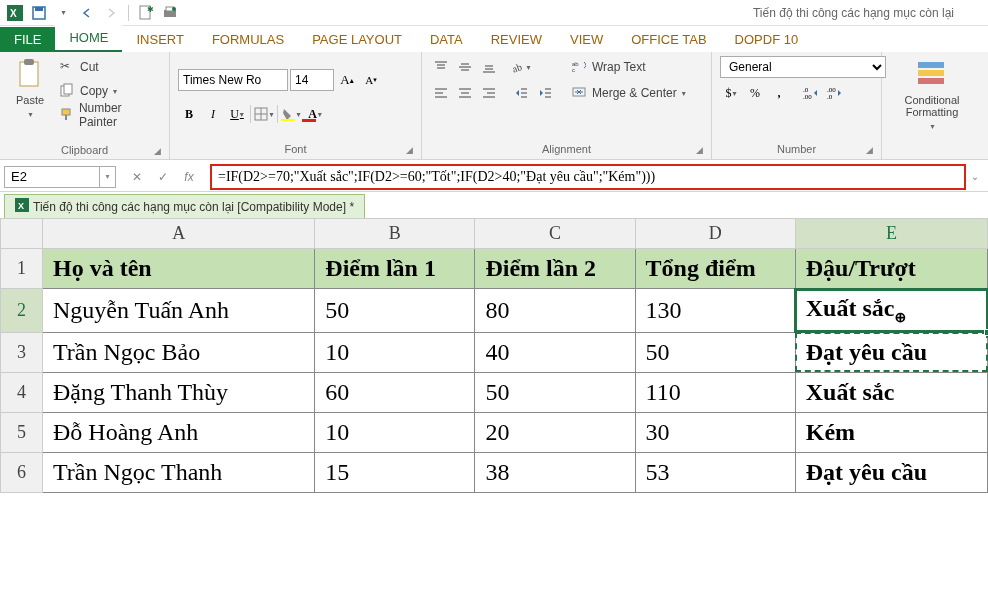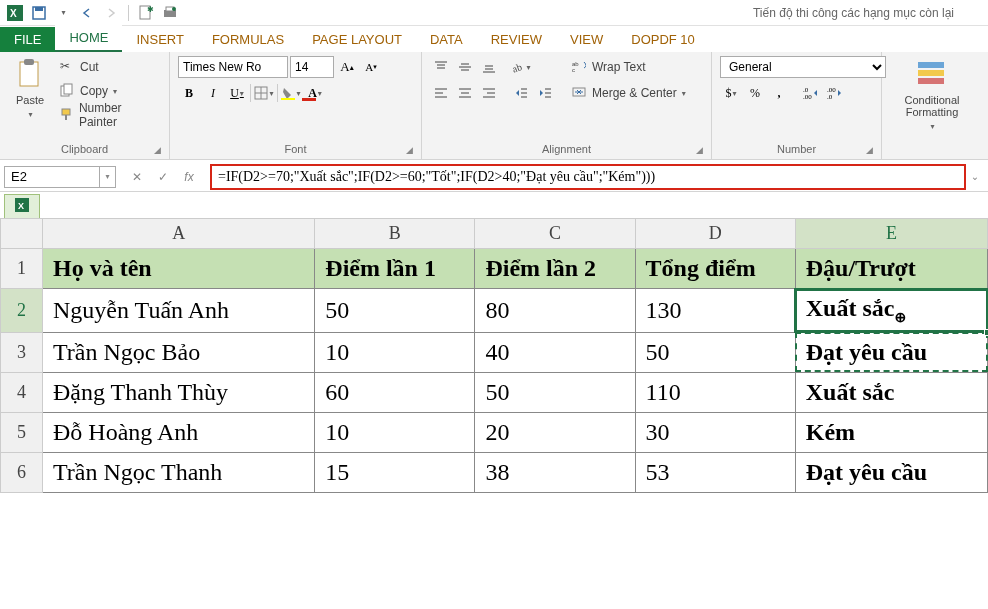--- a/index.html
+++ b/index.html
@@ -12,21 +12,21 @@
     
     
     .tabs { height: 26px; background: #fff; display: flex; align-items: flex-end; }
     .tab { padding: 5px 14px; font-size: 13px; color: #a16207; cursor: pointer; text-transform: uppercase; }
     .tab.file { background: #15803d; color: #fff; }
     .tab.active { color: #217346; border-bottom: 2px solid #217346; font-weight: normal; background:#fff; }
     
     
     .ribbon { height: 108px; background: #f3f3f3; display: flex; border-bottom: 1px solid #d4d4d4; }
     .group { border-right: 1px solid #d4d4d4; padding: 4px 8px 2px 8px; display: flex; flex-direction: column; justify-content: space-between; }
-    .group-title { text-align: center; color: #666; font-size: 11px; padding: 2px 0; position: relative; }
+    .group-title { text-align: center; color: #666; font-size: 11px; padding: 2px 0; position: relative; margin-top: 16px; }
     .launcher { position: absolute; right: 0; bottom: 2px; font-size: 9px; color: #888; cursor:pointer; }
     .group-body { flex: 1; display: flex; gap: 4px; align-items: flex-start; }
     .vstack { display: flex; flex-direction: column; gap: 2px; }
     .hstack { display: flex; gap: 2px; align-items: center; }
     .ribbon-btn { padding: 2px 4px; cursor: pointer; font-size: 12px; color: #444; display: flex; align-items: center; gap: 4px; height: 22px; }
     .ribbon-btn.big { height: auto; flex-direction: column; padding: 2px 6px; text-align: center; font-size: 11px; }
     .ico { width: 16px; height: 16px; display: inline-block; }
     .ico-big { width: 32px; height: 32px; }
     .font-select { width: 110px; height: 22px; font-size: 12px; padding: 1px 4px; border: 1px solid #ababab; background:#fff; }
     .size-select { width: 44px; height: 22px; font-size: 12px; padding: 1px 4px; border: 1px solid #ababab; background:#fff; }
@@ -112,20 +112,21 @@
 
 <div class="tabs">
   <div class="tab file">FILE</div>
   <div class="tab active">HOME</div>
   <div class="tab">INSERT</div>
   <div class="tab">FORMULAS</div>
   <div class="tab">PAGE LAYOUT</div>
   <div class="tab">DATA</div>
   <div class="tab">REVIEW</div>
   <div class="tab">VIEW</div>
+  <div class="tab">OFFICE TAB</div>
   <div class="tab">doPDF 10</div>
 </div>
 
 <div class="ribbon">
 
   <div class="group" style="width:170px;">
     <div class="group-body">
       <div class="ribbon-btn big">
         <svg class="ico-big">
             <rect x="6" y="4" width="18" height="24" fill="#fff" stroke="#c19b4a"></rect>
@@ -153,21 +154,21 @@
                 <rect x="5" y="8" width="2" height="5" fill="#888"></rect>
               </svg></span>
             <span>Number Painter</span>
           </div>
       </div>
     </div>
     <div class="group-title"><span>Clipboard</span><span class="launcher">◢</span></div>
   </div>
 
   <div class="group" style="width:252px;">
-    <div class="group-body vstack" style="gap:4px;">
+    <div class="group-body vstack" style="gap:12px;justify-content:flex-end;">
       <div class="hstack">
         <input class="font-select" value="Times New Ro" style="">
         <input class="size-select" value="14" style="">
         <span class="fmt-btn" style="font-size:13px;">A<sup style="font-size:8px;">▴</sup></span>
         <span class="fmt-btn" style="font-size:11px;">A<sup style="font-size:7px;">▾</sup></span>
       </div>
       <div class="hstack">
         <span class="fmt-btn" style="font-weight:bold;">B</span>
         <span class="fmt-btn" style="font-style:italic;">I</span>
         <span class="fmt-btn" style="text-decoration:underline;">
@@ -359,20 +360,21 @@
   </div>
   <span class="expand-f">⌄</span>
 </div>
 
 <div class="wbtab-bar">
   <div class="wbtab">
     <span><svg width="14" height="14">
           <rect width="14" height="14" fill="#217346"></rect>
           <text x="3" y="11" fill="#fff" font-size="9" font-weight="bold">X</text>
         </svg></span>
+    <span>Tiến độ thi công các hạng mục còn lại  [Compatibility Mode] *</span>
   </div>
 </div>
 
 <div class="grid-wrap">
   <table class="sheet">
     <colgroup>
       <col style="width:42px;">
       <col style="width:272px;">
       <col style="width:160px;">
       <col style="width:160px;">

